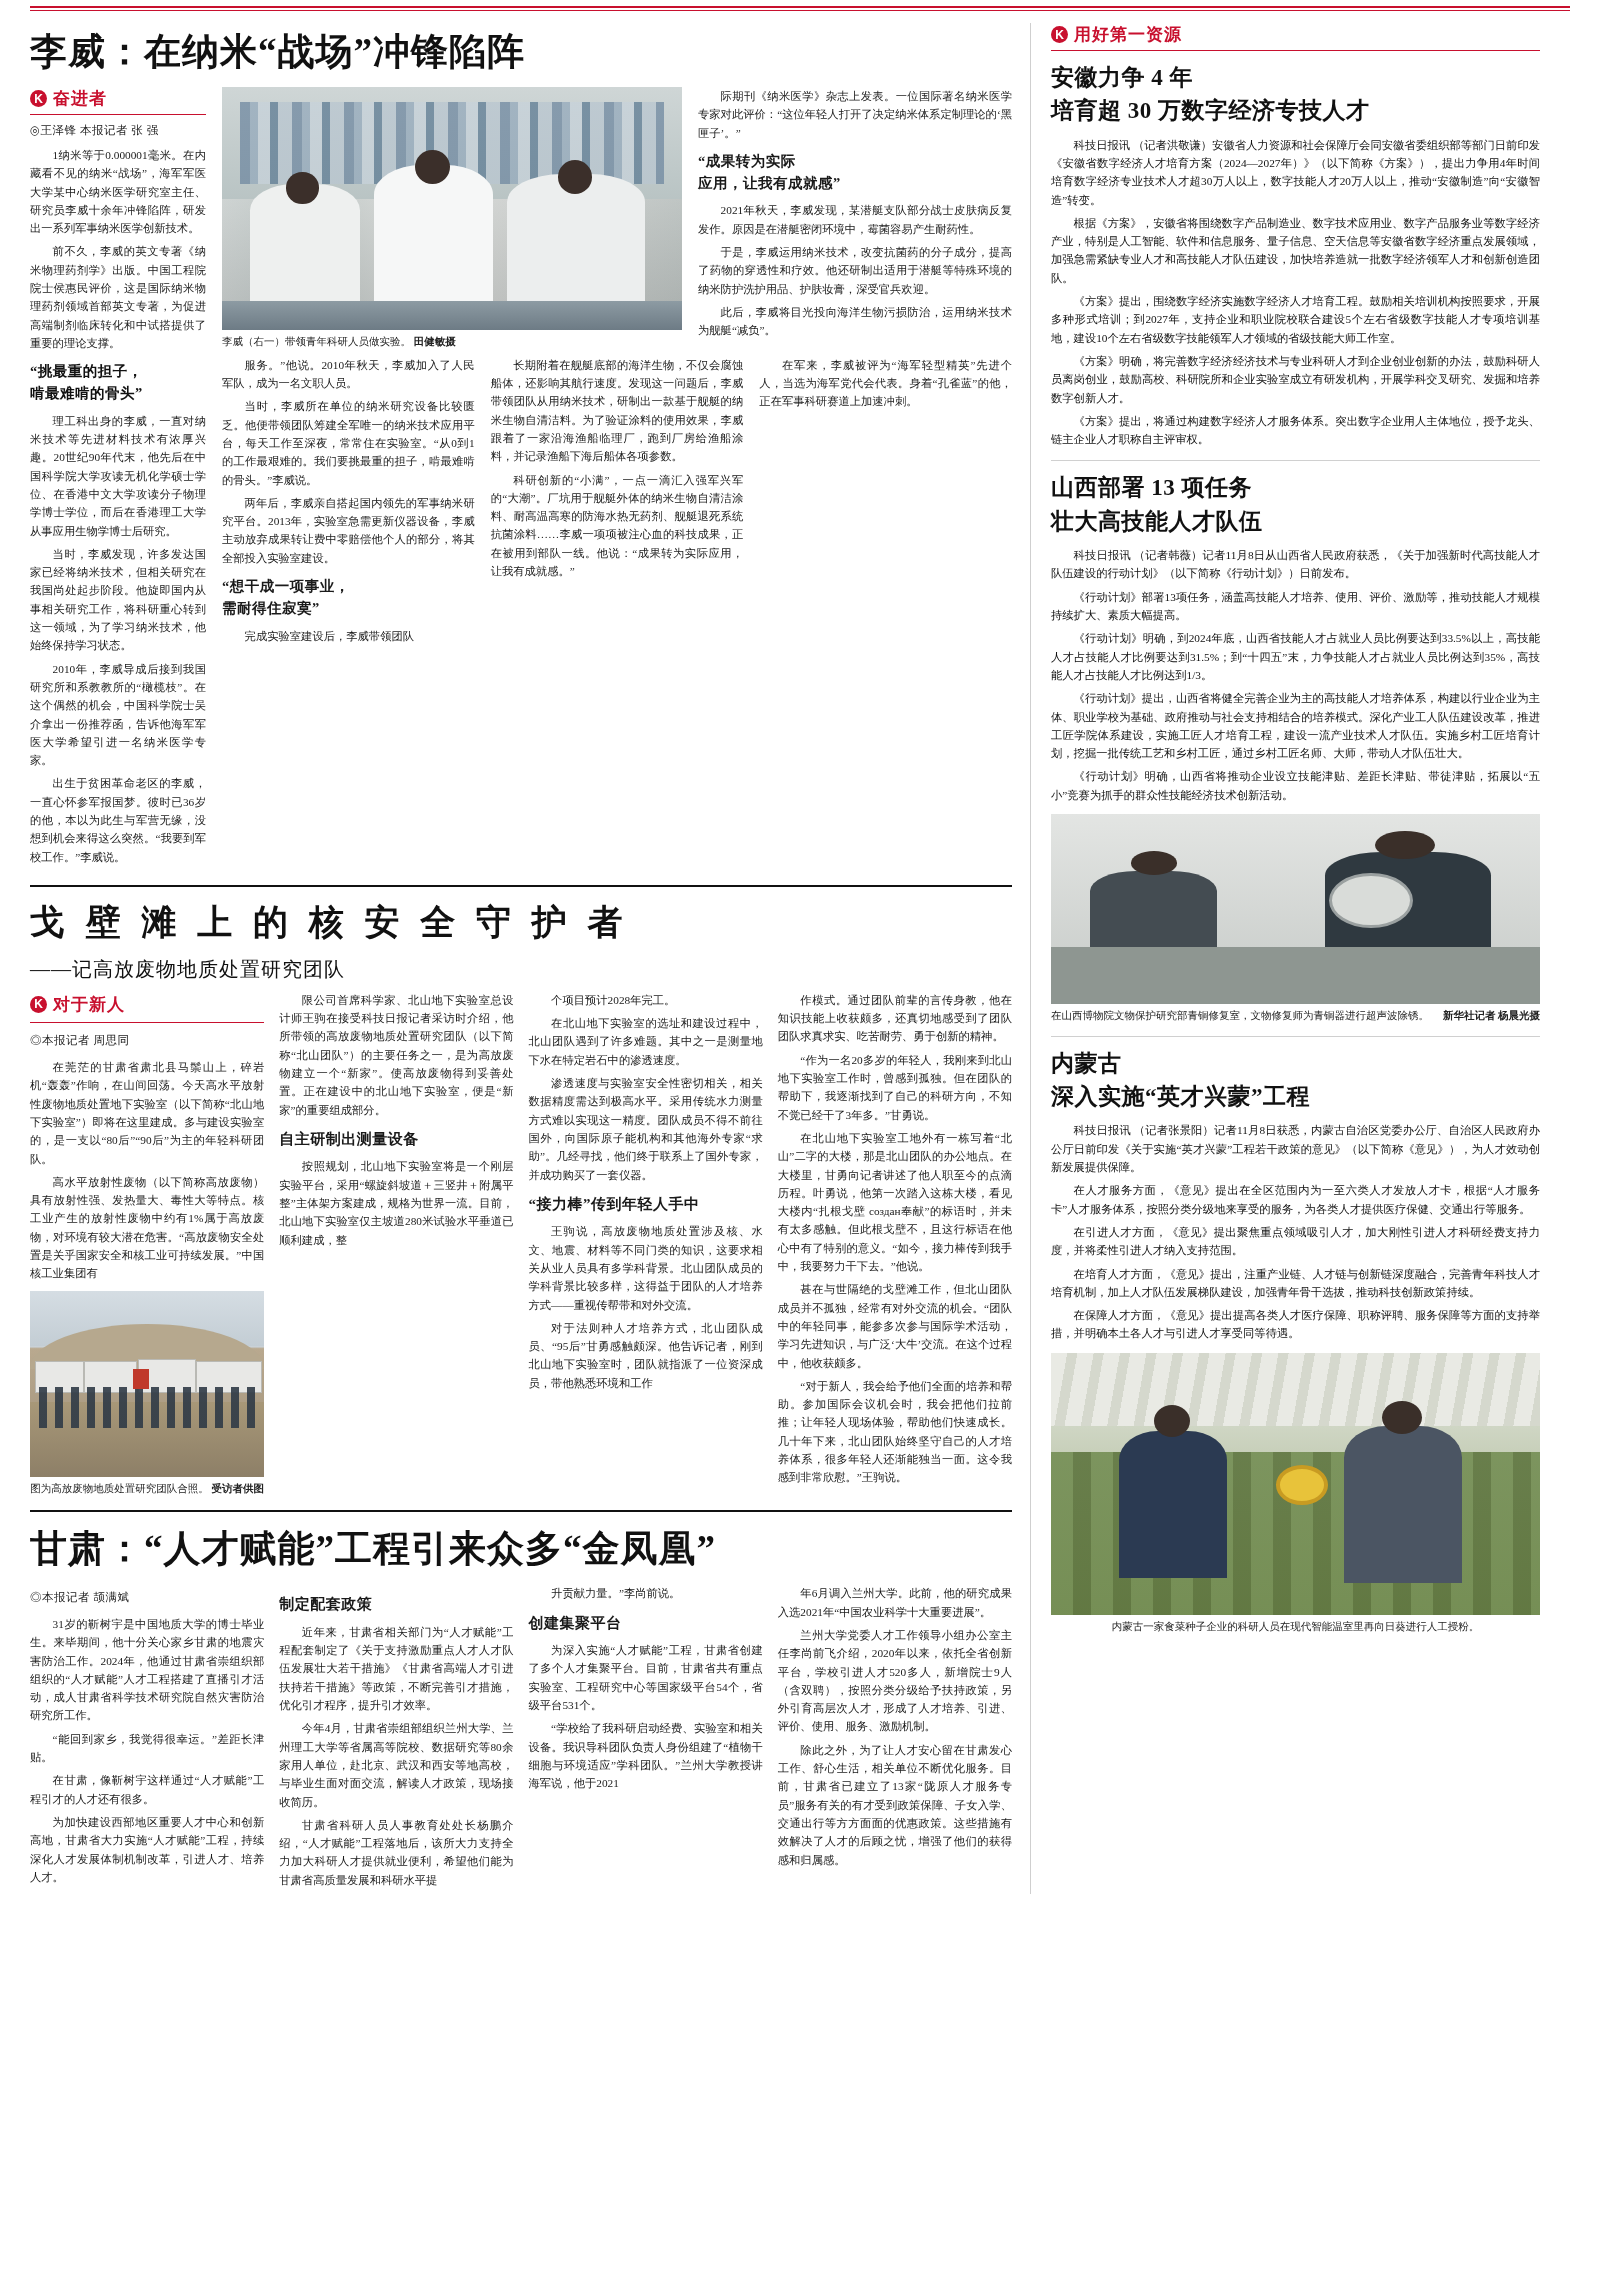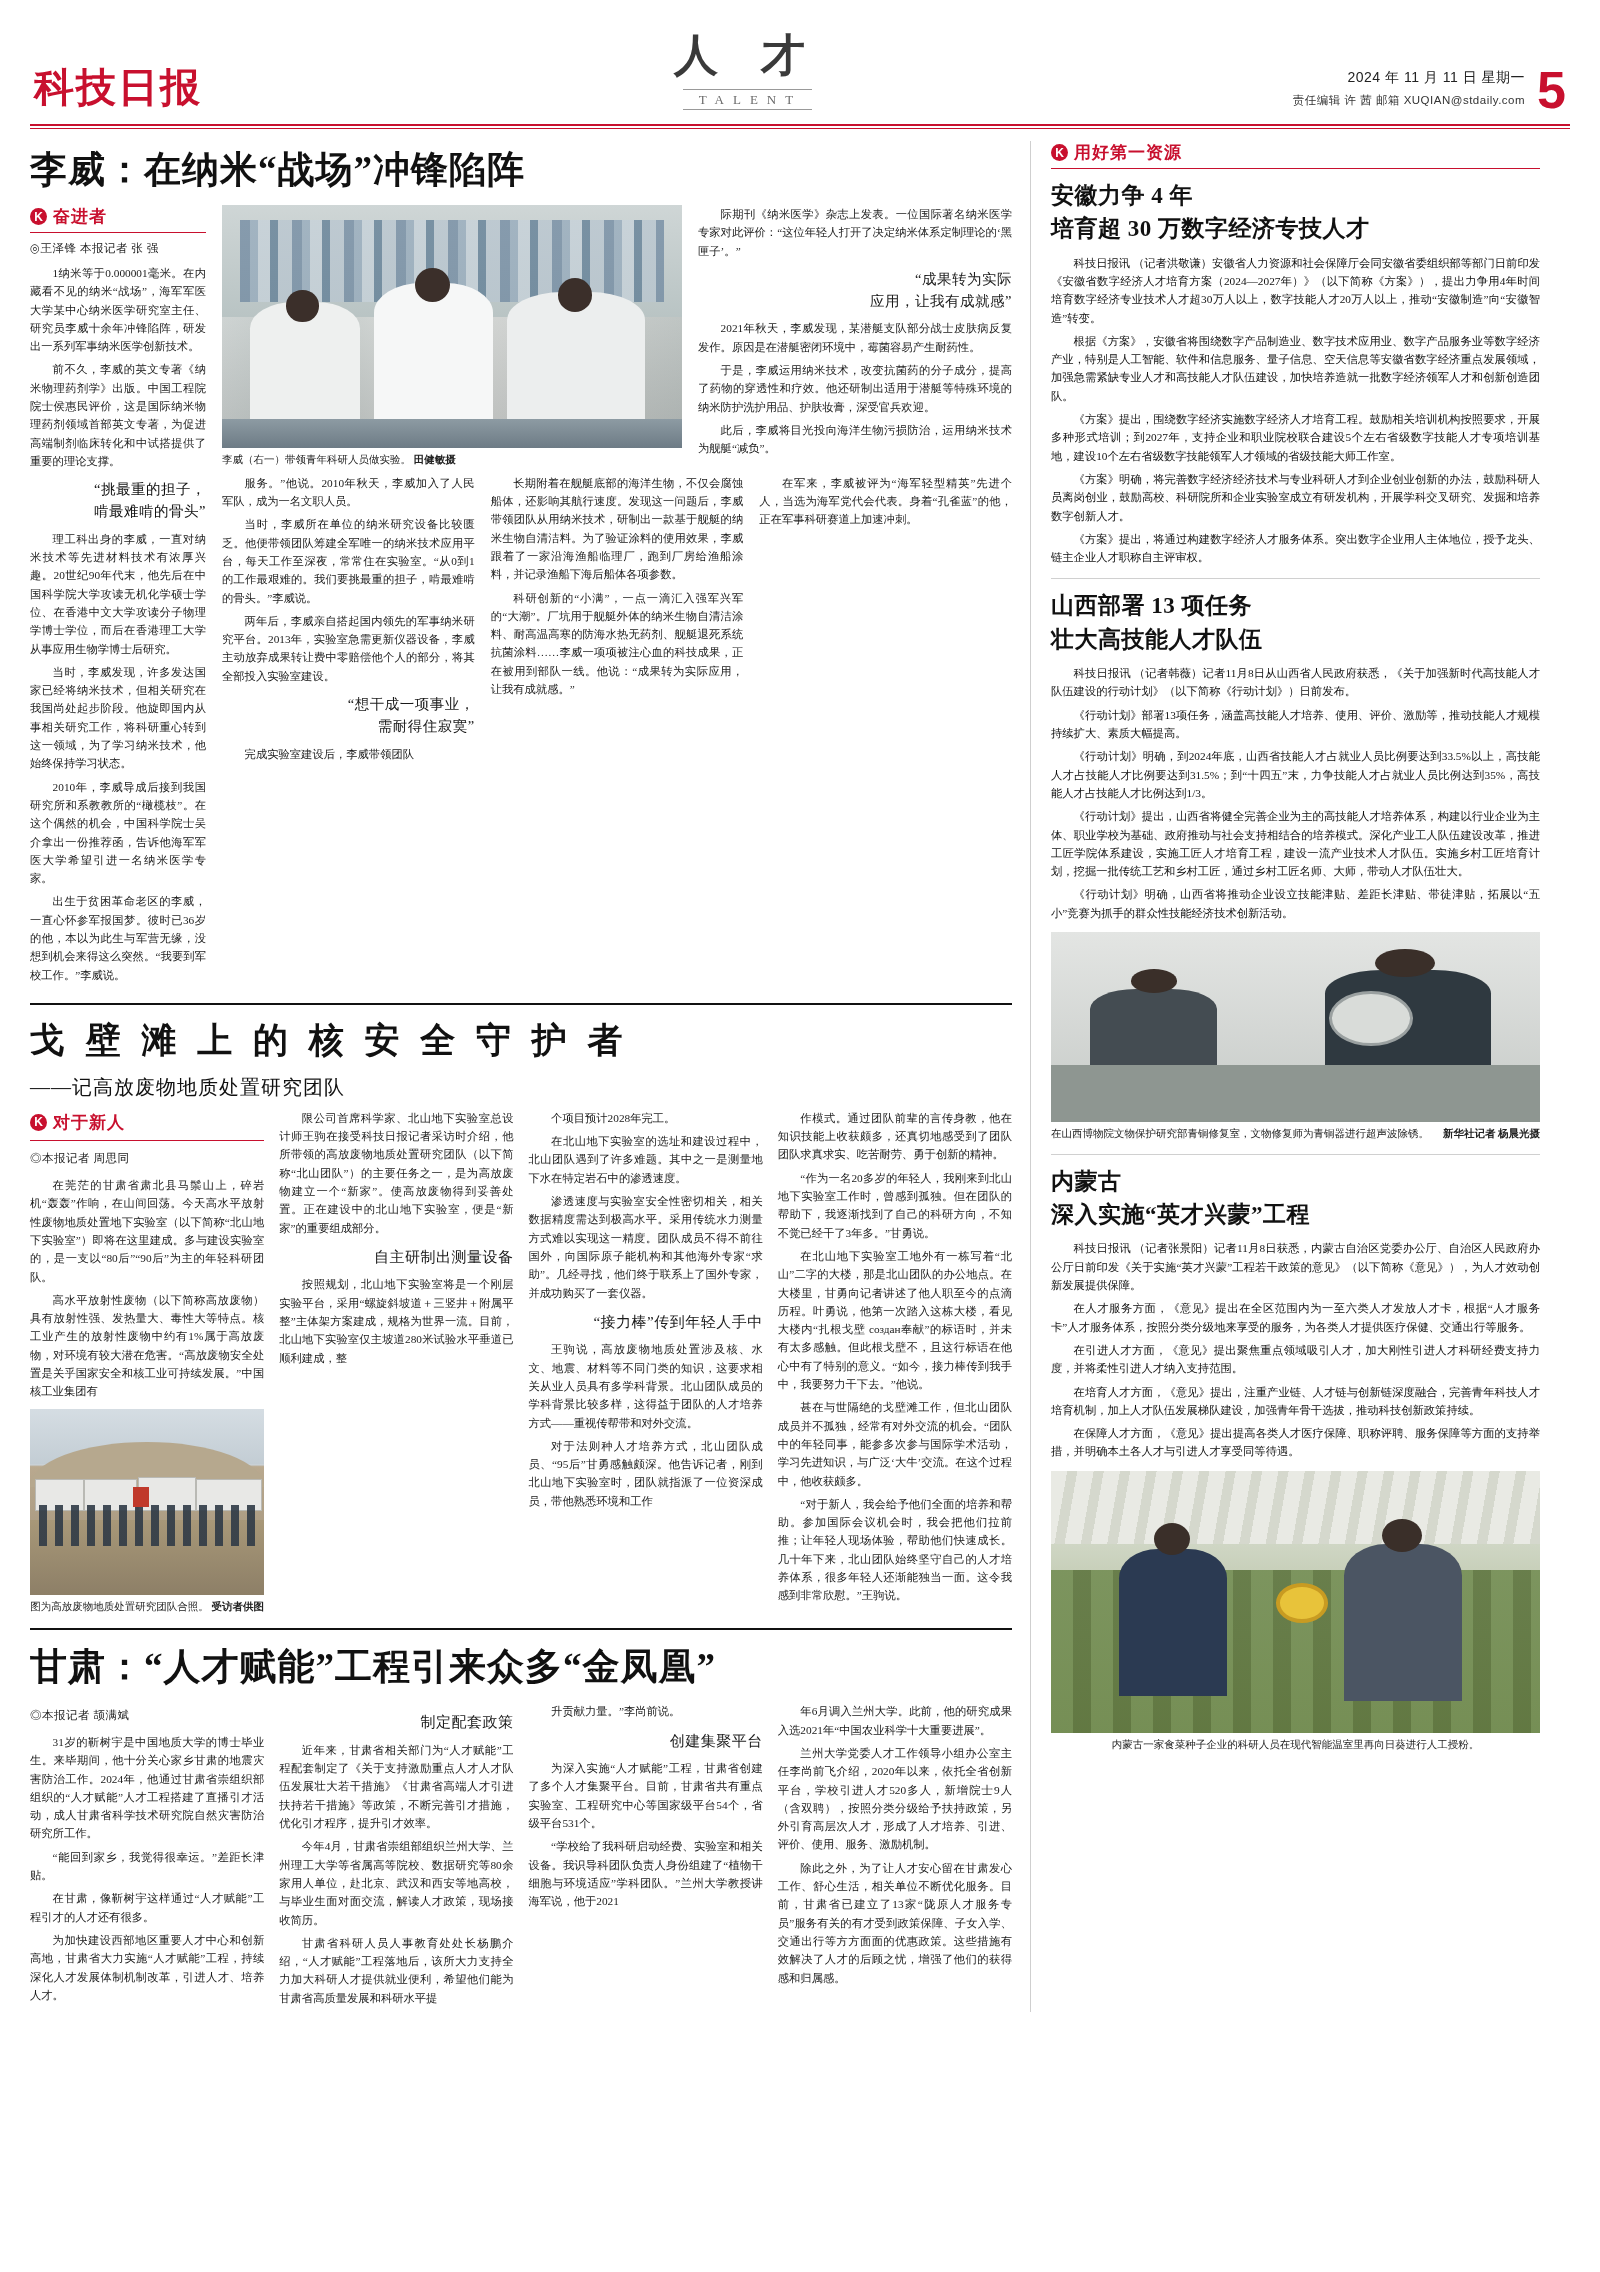--- a/index.html
+++ b/index.html
@@ -179,22 +179,22 @@
     text-align: justify;
     color: #1a1a1a;
     font-family: "Liberation Serif", serif;
   }
   .col p {
     margin: 0 0 5px 0;
     text-indent: 2em;
   }
   .subtitle {
     font-size: 15px;
-    font-weight: normal;
-    text-align: right;
+    font-weight: bold;
+    text-align: left;
     margin: 9px 0 7px 0;
     line-height: 1.5;
     letter-spacing: 0.5px;
   }
   .subtitle.quote {
     font-size: 14.5px;
   }
 
   
   .photo {
@@ -338,34 +338,20 @@
     margin: 14px 0 12px 0;
   }
   .four-cols { display:flex; gap:15px; }
   .four-cols .col { flex:1; }
 </style>
 </head>
 <body>
 
 <div class="page">
 
-  <div class="masthead">
-    <div class="logo">科技日报</div>
-    <div class="center-title">
-      <div class="cn">人 才</div>
-      <div class="en">TALENT</div>
-    </div>
-    <div class="mast-right">
-      <div class="lines">
-        <div class="date">2024 年 11 月 11 日  星期一</div>
-        <div class="editor">责任编辑  许 茜  邮箱    XUQIAN@stdaily.com</div>
-      </div>
-      <div class="page-num">5</div>
-    </div>
-  </div>
   <div class="rule-thick"></div>
   <div class="rule-thin"></div>
 
   <div class="body-wrap">
 
     <div class="left-col">
 
       <div>
         <h1 class="headline">李威：在纳米“战场”冲锋陷阵</h1>
 

